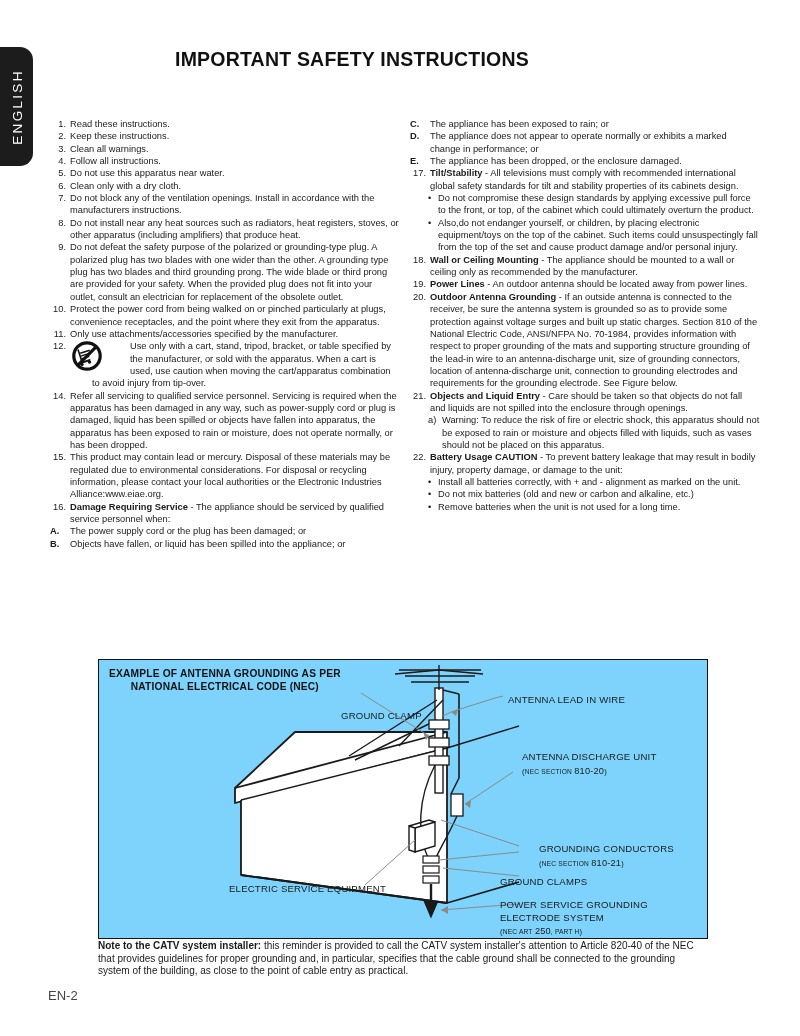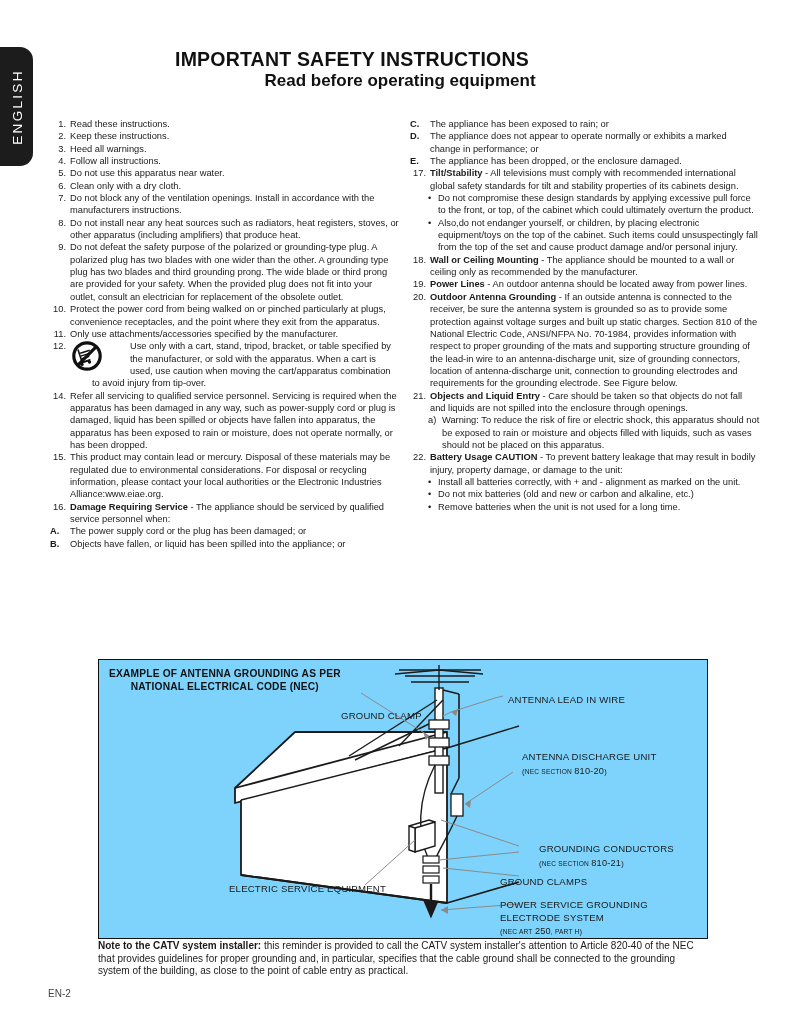--- a/index.html
+++ b/index.html
@@ -82,40 +82,39 @@
   .fsmall .cap{font-size:6.6px;}
 
   
   .note{
     position:absolute;left:98px;top:940px;width:608px;
     font-size:10px;line-height:12.6px;color:#1a1a1a;
   }
   .note b{font-weight:bold;}
 
   .pagenum{
-    position:absolute;left:48px;top:988px;font-size:10px;color:#444;
+    position:absolute;left:48px;top:988px;font-size:13px;color:#444;
   }
 </style>
 </head>
 <body>
 
 <div class="page">
 
   <div class="lang-tab">
     <span>ENGLISH</span>
   </div>
 
   <div class="title1">IMPORTANT SAFETY INSTRUCTIONS</div>
-  <div class="title2">Read before operating equipment</div>
 
   <div class="col col-left">
 
     <div class="li"><span class="num">1.</span><span>Read these instructions.</span></div>
     <div class="li"><span class="num">2.</span><span>Keep these instructions.</span></div>
-    <div class="li"><span class="num">3.</span><span>Heed all warnings.</span></div>
+    <div class="li"><span class="num">3.</span><span>Clean all warnings.</span></div>
     <div class="li"><span class="num">4.</span><span>Follow all instructions.</span></div>
     <div class="li"><span class="num">5.</span><span>Do not use this apparatus near water.</span></div>
     <div class="li"><span class="num">6.</span><span>Clean only with a dry cloth.</span></div>
     <div class="li"><span class="num">7.</span><span>Do not block any of the ventilation openings. Install in accordance with the manufacturers instructions.</span></div>
     <div class="li"><span class="num">8.</span><span>Do not install near any heat sources such as radiators, heat registers, stoves, or other apparatus (including amplifiers) that produce heat.</span></div>
     <div class="li"><span class="num">9.</span><span>Do not defeat the safety purpose of the polarized or grounding-type plug. A polarized plug has two blades with one wider than the other. A grounding type plug has two blades and third grounding prong. The wide blade or third prong are provided for your safety. When the provided plug does not fit into your outlet, consult an electrician for replacement of the obsolete outlet.</span></div>
     <div class="li"><span class="num">10.</span><span>Protect the power cord from being walked on or pinched particularly at plugs, convenience receptacles, and the point where they exit from the apparatus.</span></div>
     <div class="li"><span class="num">11.</span><span>Only use attachments/accessories specified by the manufacturer.</span></div>
 
     <div class="li-cart">

